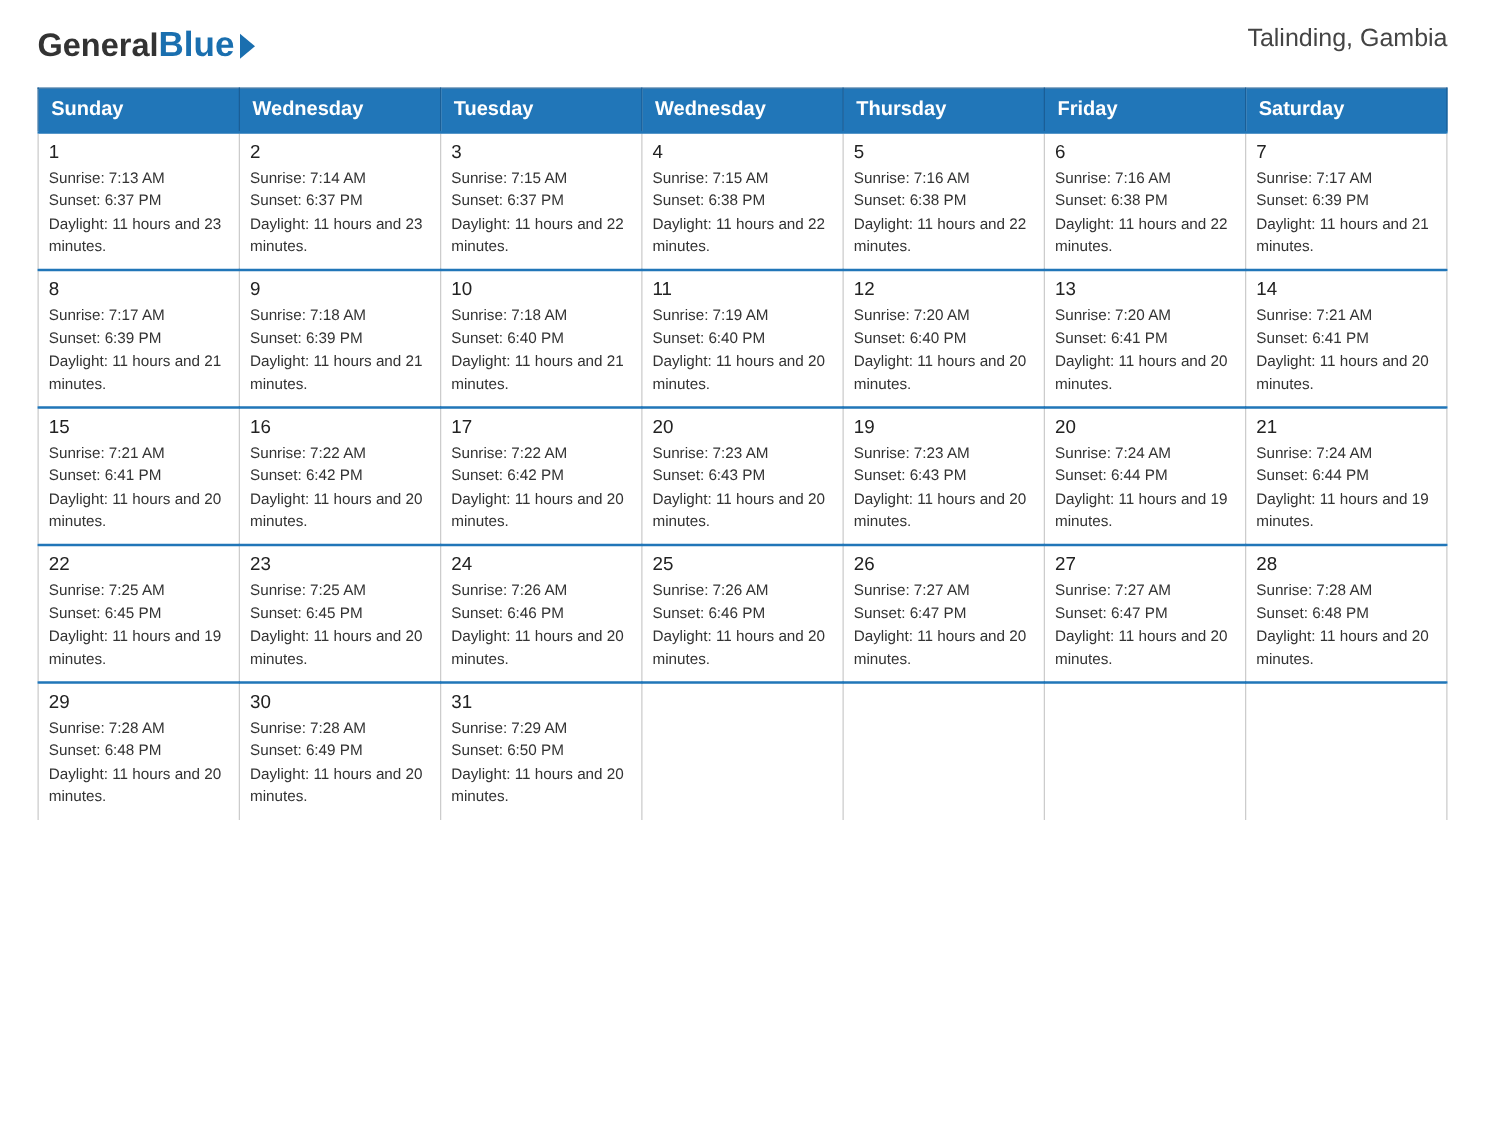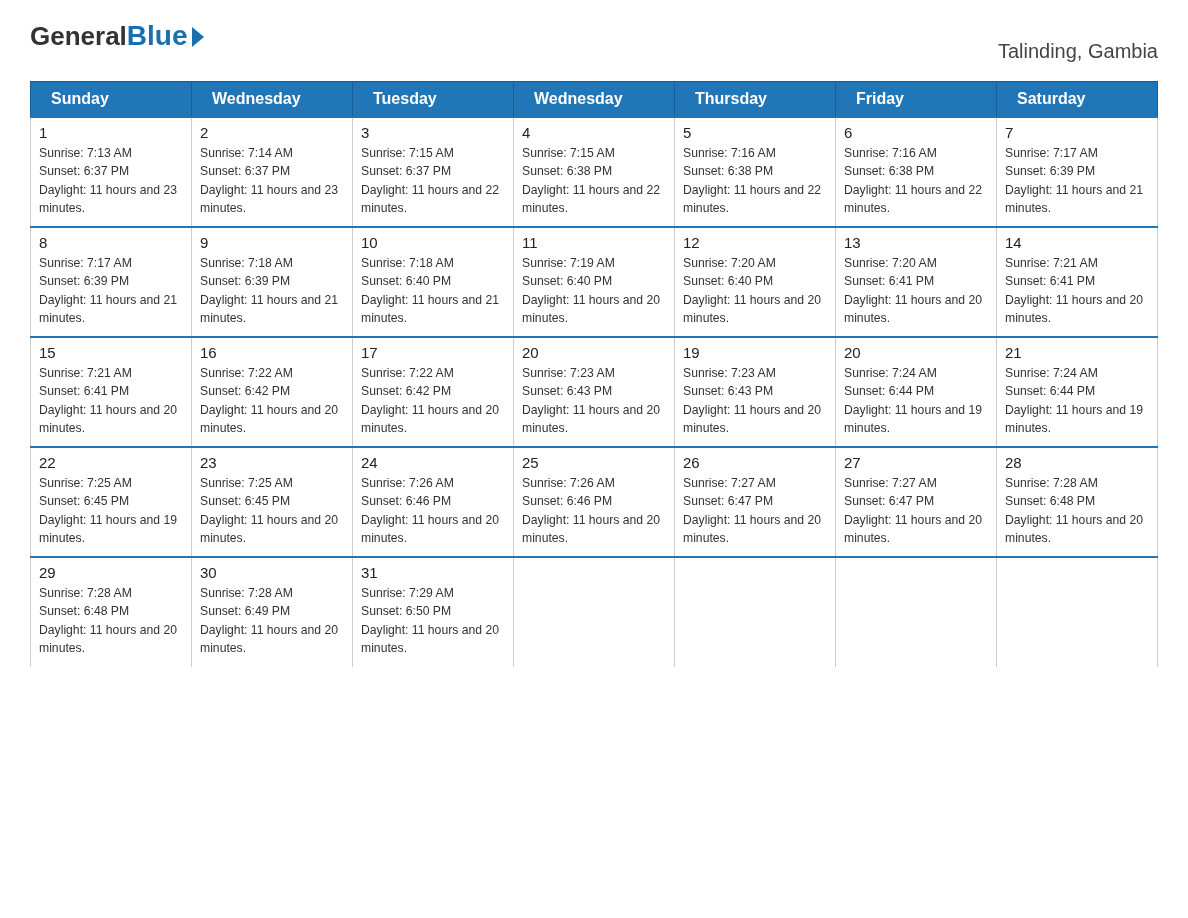--- a/index.html
+++ b/index.html
@@ -53,31 +53,31 @@
     }
     .month-title {
       font-size: 48px;
       font-weight: bold;
       color: #222;
       line-height: 1.1;
     }
     .location {
       font-size: 20px;
       color: #444;
-      margin-top: 20px;
+      margin-top: 0;
     }
     .calendar {
       width: 100%;
       border-collapse: collapse;
       table-layout: fixed;
     }
     .calendar thead tr th {
       background-color: #2176b8;
       color: #fff;
-      padding: 8px 20px;
+      padding: 8px 10px;
       font-size: 16px;
       font-weight: bold;
       text-align: left;
       border: 1px solid #1a5e96;
     }
     .calendar tbody tr td {
       vertical-align: top;
       padding: 6px 8px;
       border-left: 1px solid #ccc;
       border-right: 1px solid #ccc;

